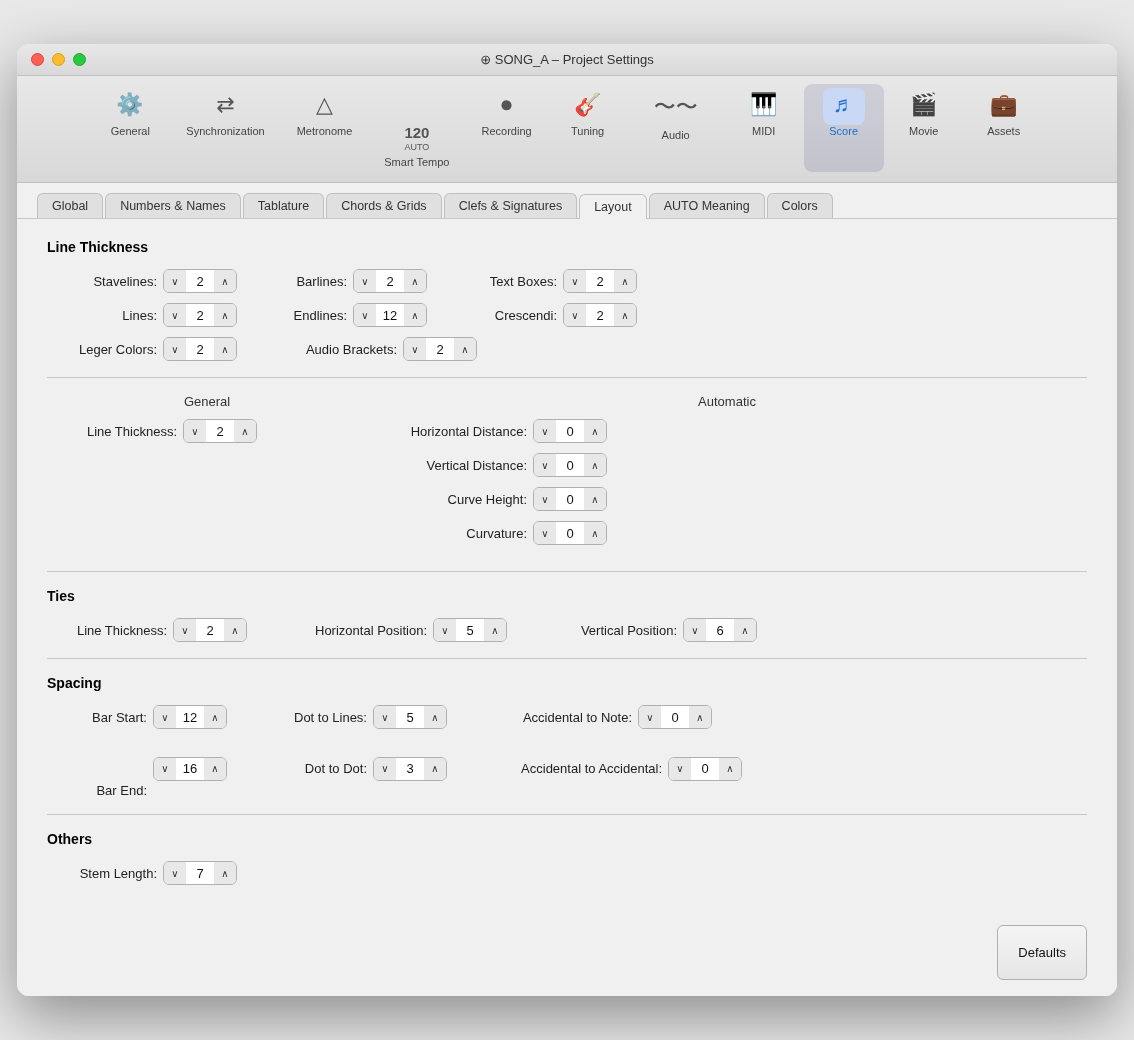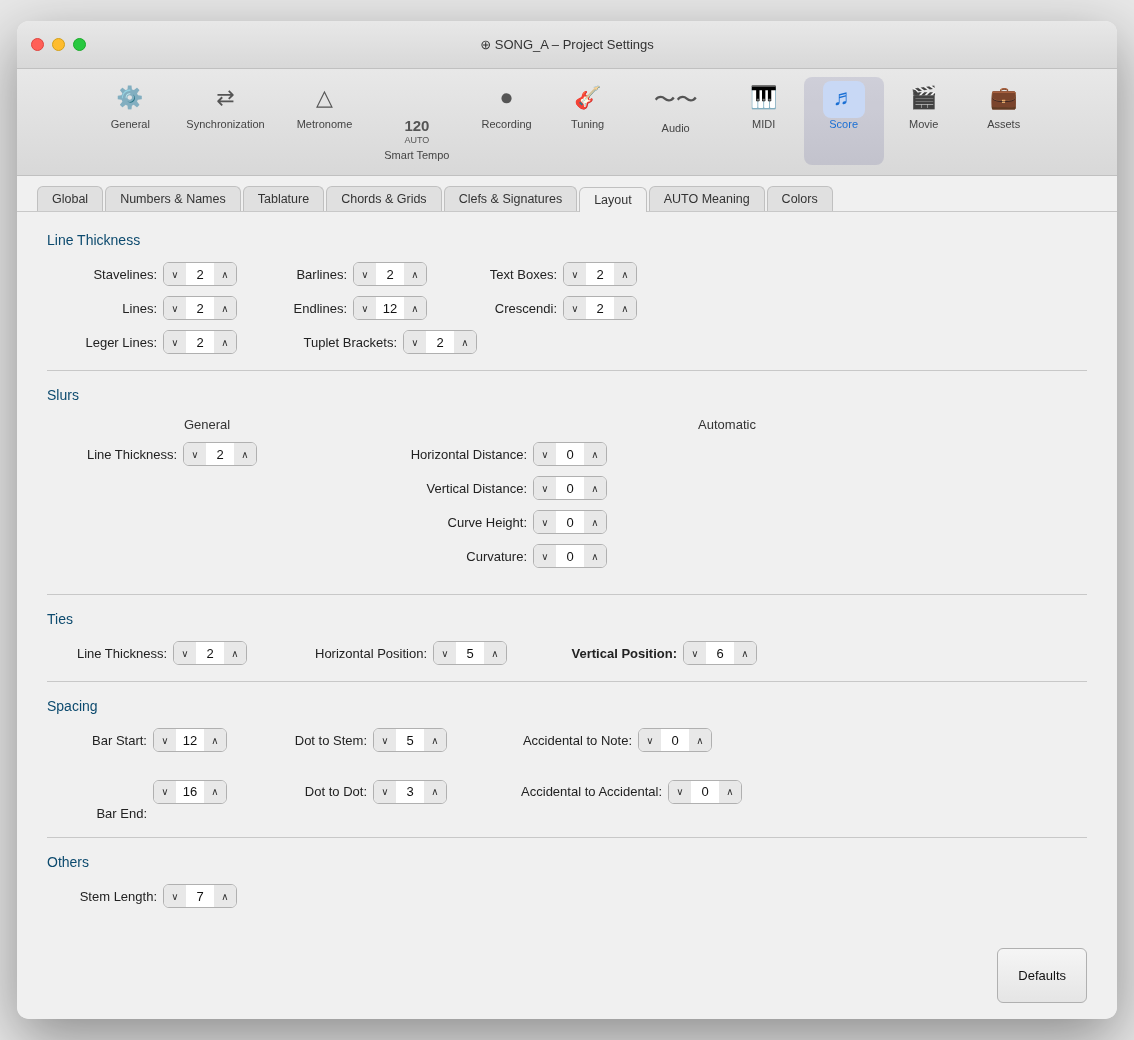--- a/index.html
+++ b/index.html
@@ -13,21 +13,21 @@
     }
     .window {
       width: 1100px;
       background: #f0f0f0;
       border-radius: 12px;
       box-shadow: 0 20px 60px rgba(0,0,0,0.4);
       overflow: hidden;
     }
     .titlebar {
       background: linear-gradient(to bottom, #e8e8e8, #d8d8d8);
-      height: 48px;
+      height: 32px;
       display: flex;
       align-items: center;
       justify-content: center;
       position: relative;
       border-bottom: 1px solid #c0c0c0;
     }
     .traffic-lights {
       position: absolute;
       left: 14px;
       display: flex;
@@ -114,22 +114,22 @@
       top: 1px;
     }
     .content {
       padding: 20px 30px 20px 30px;
       background: #f0f0f0;
       overflow-y: auto;
       max-height: 820px;
     }
     .section-title {
       font-size: 14px;
-      font-weight: 400;
-      color: #0c4a6e;
+      font-weight: 700;
+      color: #000000;
       margin-bottom: 14px;
     }
     .section {
       margin-bottom: 10px;
     }
     .divider {
       border: none;
       border-top: 1px solid #c8c8c8;
       margin: 16px 0;
     }
@@ -348,42 +348,41 @@
           <div class="stepper">
             <button class="stepper-btn">∨</button>
             <span class="stepper-val">2</span>
             <button class="stepper-btn">∧</button>
           </div>
         </div>
       </div>
 
       <div class="row-3col">
         <div class="field-group">
-          <span class="field-label" style="min-width:110px;">Leger Lines:</span>
-          <div class="stepper">
-            <button class="stepper-btn">∨</button>
-            <span class="stepper-val">2</span>
-            <button class="stepper-btn">∧</button>
-          </div>
-        </div>
-        <div class="field-group">
-          <span class="field-label" style="min-width:130px;">Tuplet Brackets:</span>
+          <span class="field-label" style="min-width:110px;">Leger Colors:</span>
+          <div class="stepper">
+            <button class="stepper-btn">∨</button>
+            <span class="stepper-val">2</span>
+            <button class="stepper-btn">∧</button>
+          </div>
+        </div>
+        <div class="field-group">
+          <span class="field-label" style="min-width:130px;">Audio Brackets:</span>
           <div class="stepper">
             <button class="stepper-btn">∨</button>
             <span class="stepper-val">2</span>
             <button class="stepper-btn">∧</button>
           </div>
         </div>
       </div>
     </div>
 
     <hr class="divider">
 
     <div class="section">
-      <div class="section-title">Slurs</div>
       <div style="display:flex; gap:0;">
 
         <div style="width:320px;">
           <div style="text-align:center; font-size:13px; font-weight:500; margin-bottom:10px; color:#333;">General</div>
           <div class="field-row">
             <span class="field-label" style="min-width:130px;">Line Thickness:</span>
             <div class="stepper">
               <button class="stepper-btn">∨</button>
               <span class="stepper-val">2</span>
               <button class="stepper-btn">∧</button>
@@ -444,21 +443,21 @@
         </div>
         <div class="field-group">
           <span class="field-label" style="min-width:150px;">Horizontal Position:</span>
           <div class="stepper">
             <button class="stepper-btn">∨</button>
             <span class="stepper-val">5</span>
             <button class="stepper-btn">∧</button>
           </div>
         </div>
         <div class="field-group">
-          <span class="field-label" style="min-width:140px;font-weight:bold;">Vertical Position:</span>
+          <span class="field-label" style="min-width:140px;">Vertical Position:</span>
           <div class="stepper">
             <button class="stepper-btn">∨</button>
             <span class="stepper-val">6</span>
             <button class="stepper-btn">∧</button>
           </div>
         </div>
       </div>
     </div>
 
     <hr class="divider">
@@ -468,21 +467,21 @@
       <div class="row-3col">
         <div class="field-group">
           <span class="field-label" style="min-width:100px;">Bar Start:</span>
           <div class="stepper">
             <button class="stepper-btn">∨</button>
             <span class="stepper-val">12</span>
             <button class="stepper-btn">∧</button>
           </div>
         </div>
         <div class="field-group">
-          <span class="field-label" style="min-width:110px;">Dot to Stem:</span>
+          <span class="field-label" style="min-width:110px;">Dot to Lines:</span>
           <div class="stepper">
             <button class="stepper-btn">∨</button>
             <span class="stepper-val">5</span>
             <button class="stepper-btn">∧</button>
           </div>
         </div>
         <div class="field-group">
           <span class="field-label" style="min-width:155px;">Accidental to Note:</span>
           <div class="stepper">
             <button class="stepper-btn">∨</button>

